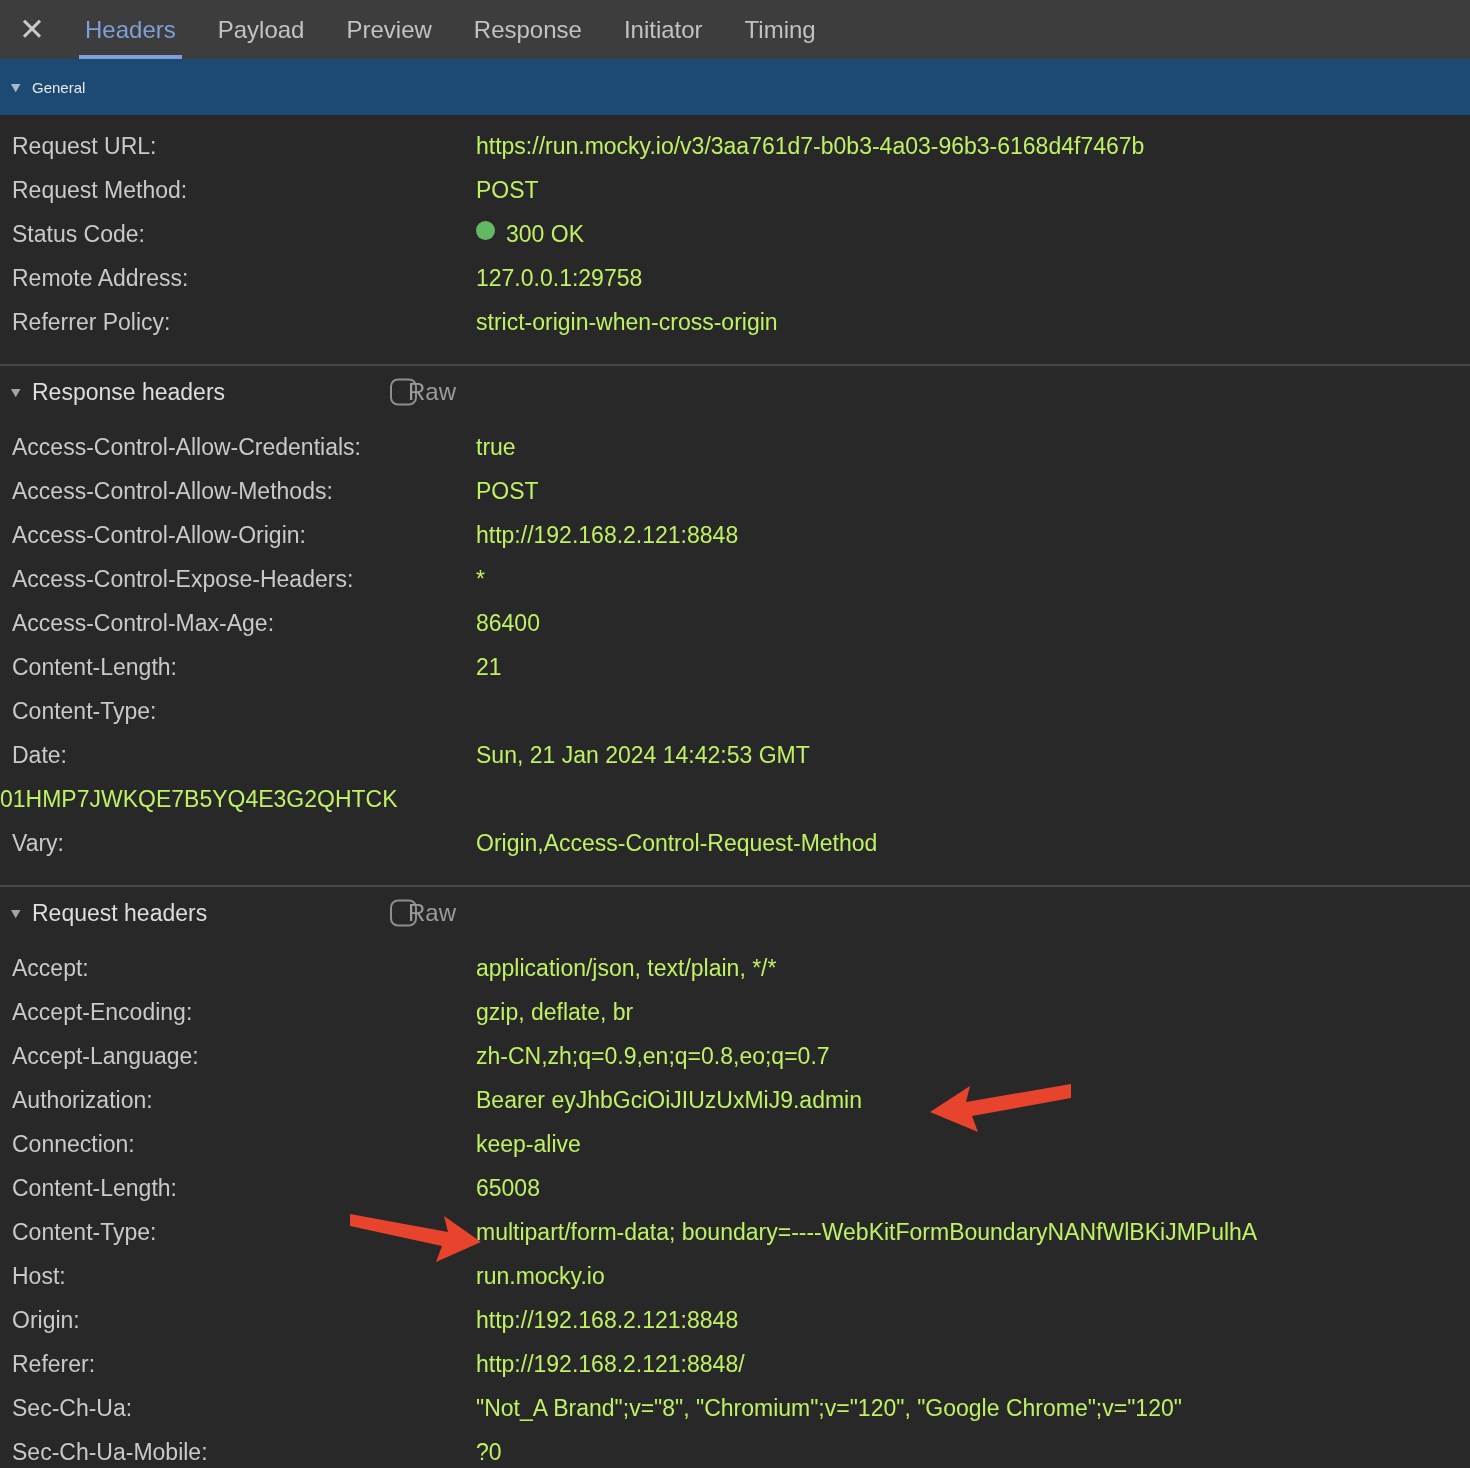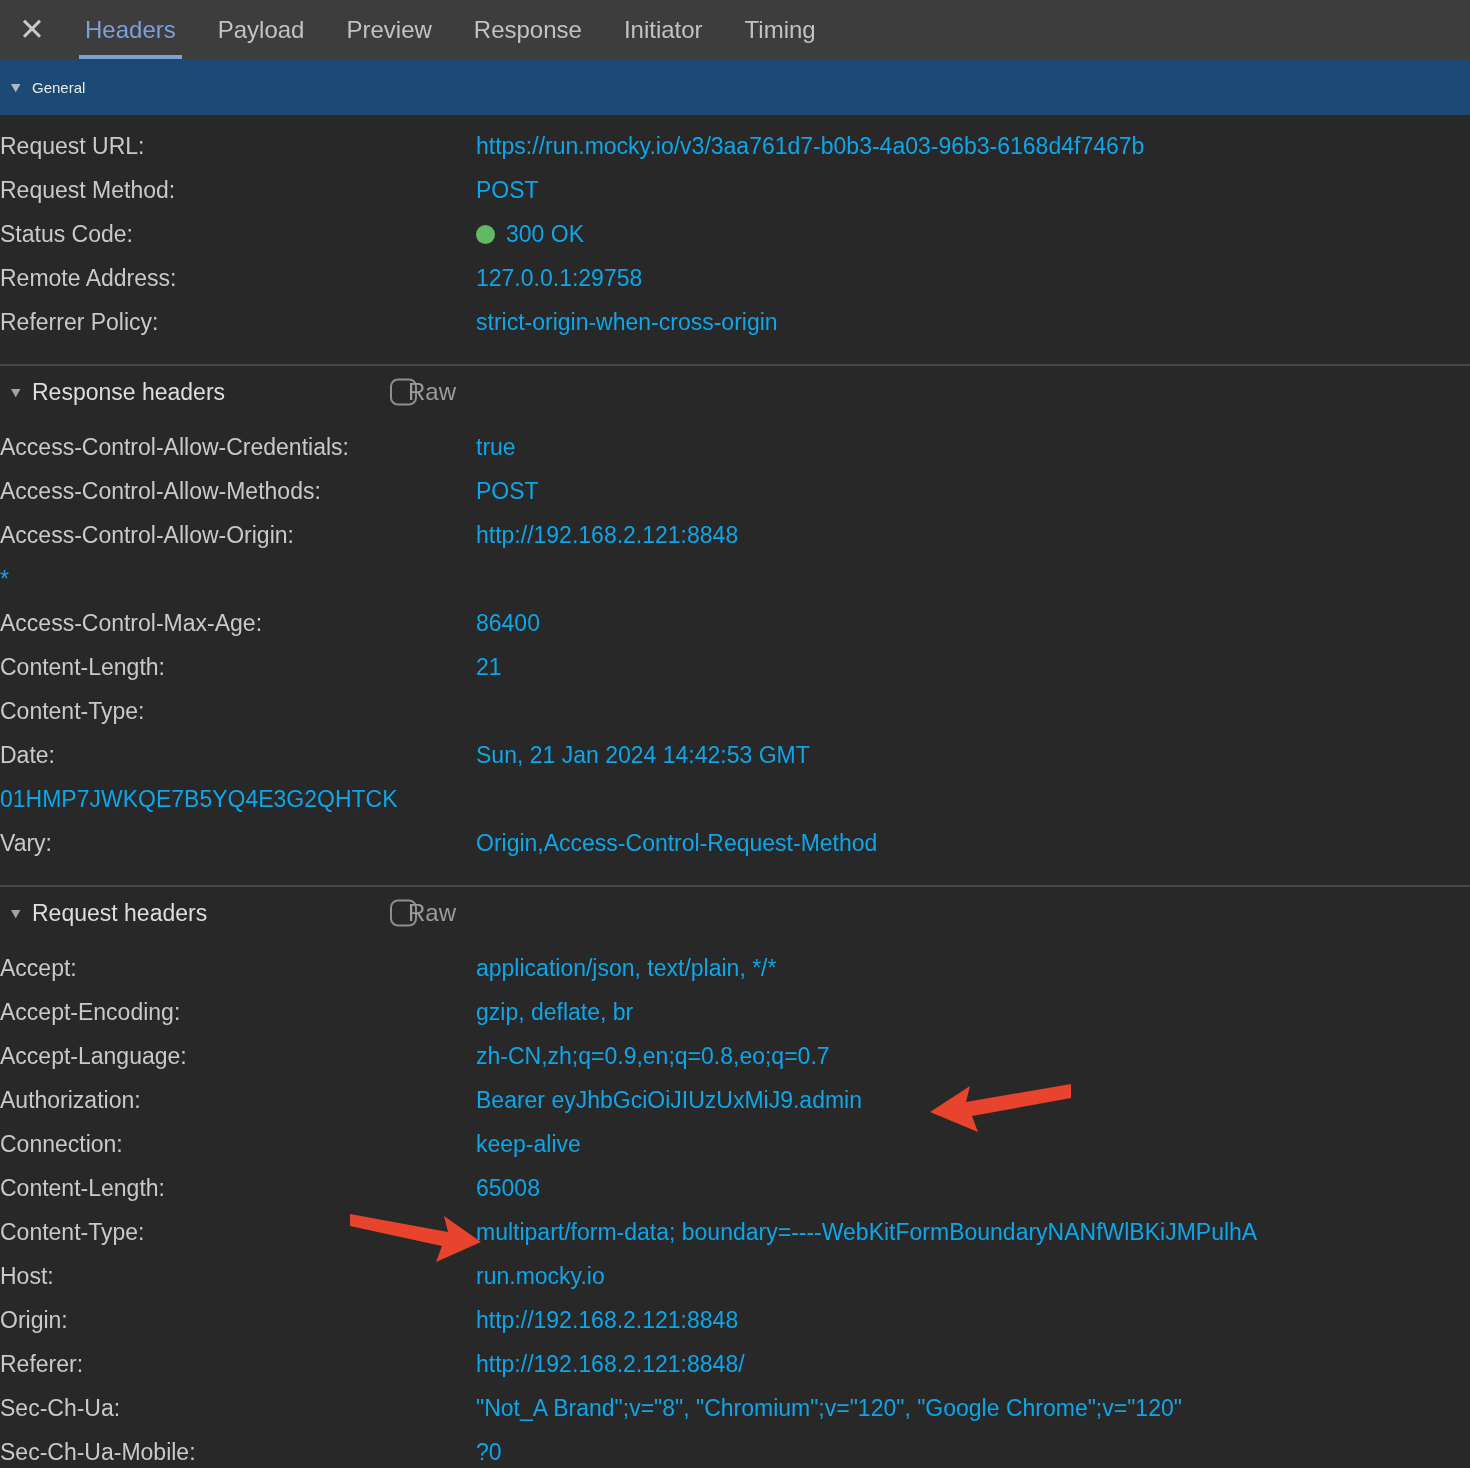--- a/index.html
+++ b/index.html
@@ -50,22 +50,22 @@
     background:transparent; cursor:pointer;
   }
   .raw-label {
     position:absolute; left:408px; top:50%; transform:translateY(-50%);
     color:#9b9b9b; font-size:24px; cursor:pointer;
   }
   
   .rows { padding-top:7px; }
   #sec-general .rows { padding-top:9px; }
   .row { height:44px; display:flex; align-items:center; font-size:23px; white-space:nowrap; }
-  .row-name { width:476px; flex-shrink:0; color:#c9c9c9; }
-  .row-value { color:#0ea5e9; display:flex; align-items:center; }
+  .row-name { width:476px; padding-left:12px; flex-shrink:0; color:#c9c9c9; }
+  .row-value { color:#bef264; display:flex; }
   .status-dot {
     width:19px; height:19px; border-radius:50%;
     background:var(--status-green,#63b963);
     display:inline-block; margin-right:11px; flex-shrink:0;
   }
   
   .annotation-arrow { position:absolute; pointer-events:none; }
   #arrow-authorization { left:928px; top:1078px; }
   #arrow-content-type  { left:348px;  top:1208px; }
 </style>
@@ -144,20 +144,21 @@
             <span>POST</span>
           </span>
         </div>
         <div class="row">
           <span class="row-name">Access-Control-Allow-Origin:</span>
           <span class="row-value">
             <span>http://192.168.2.121:8848</span>
           </span>
         </div>
         <div class="row">
+          <span class="row-name">Access-Control-Expose-Headers:</span>
           <span class="row-value">
             <span>*</span>
           </span>
         </div>
         <div class="row">
           <span class="row-name">Access-Control-Max-Age:</span>
           <span class="row-value">
             <span>86400</span>
           </span>
         </div>

